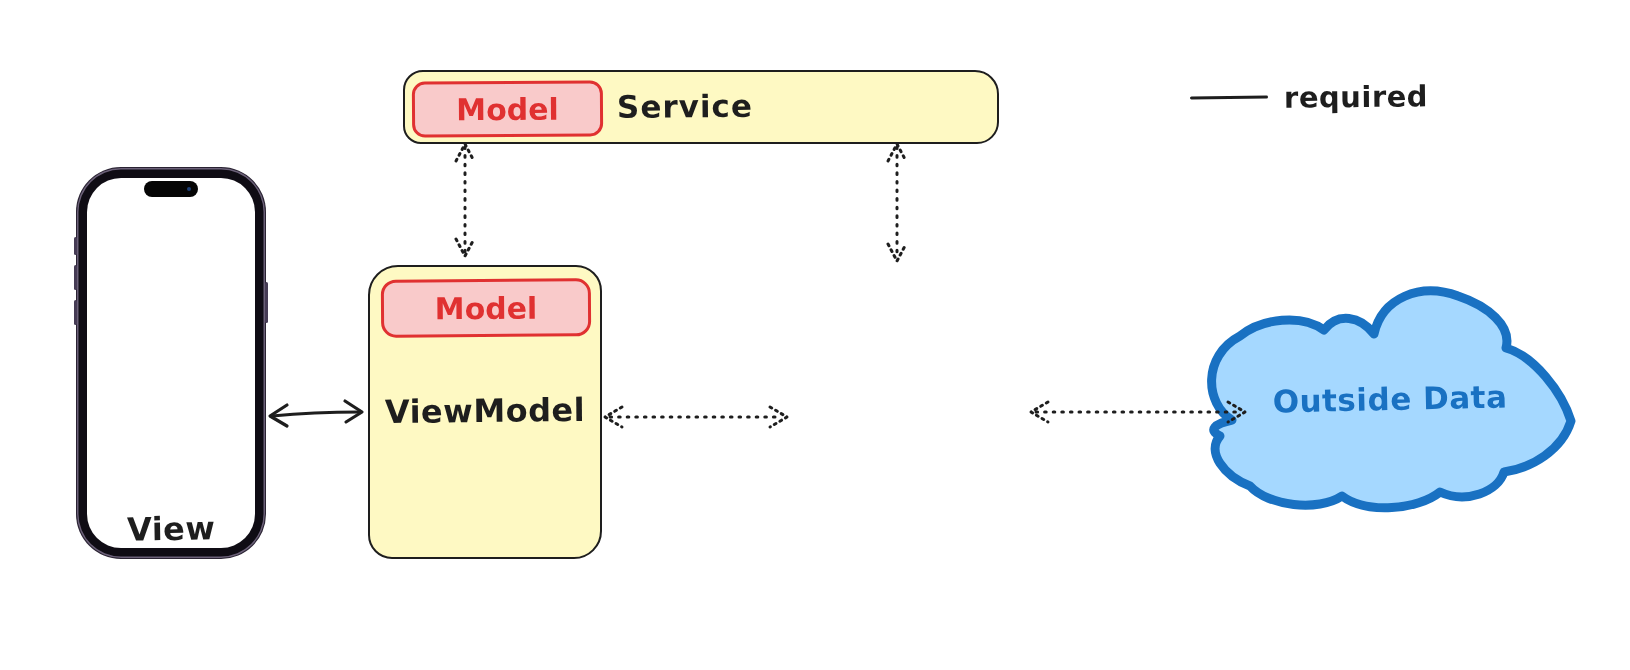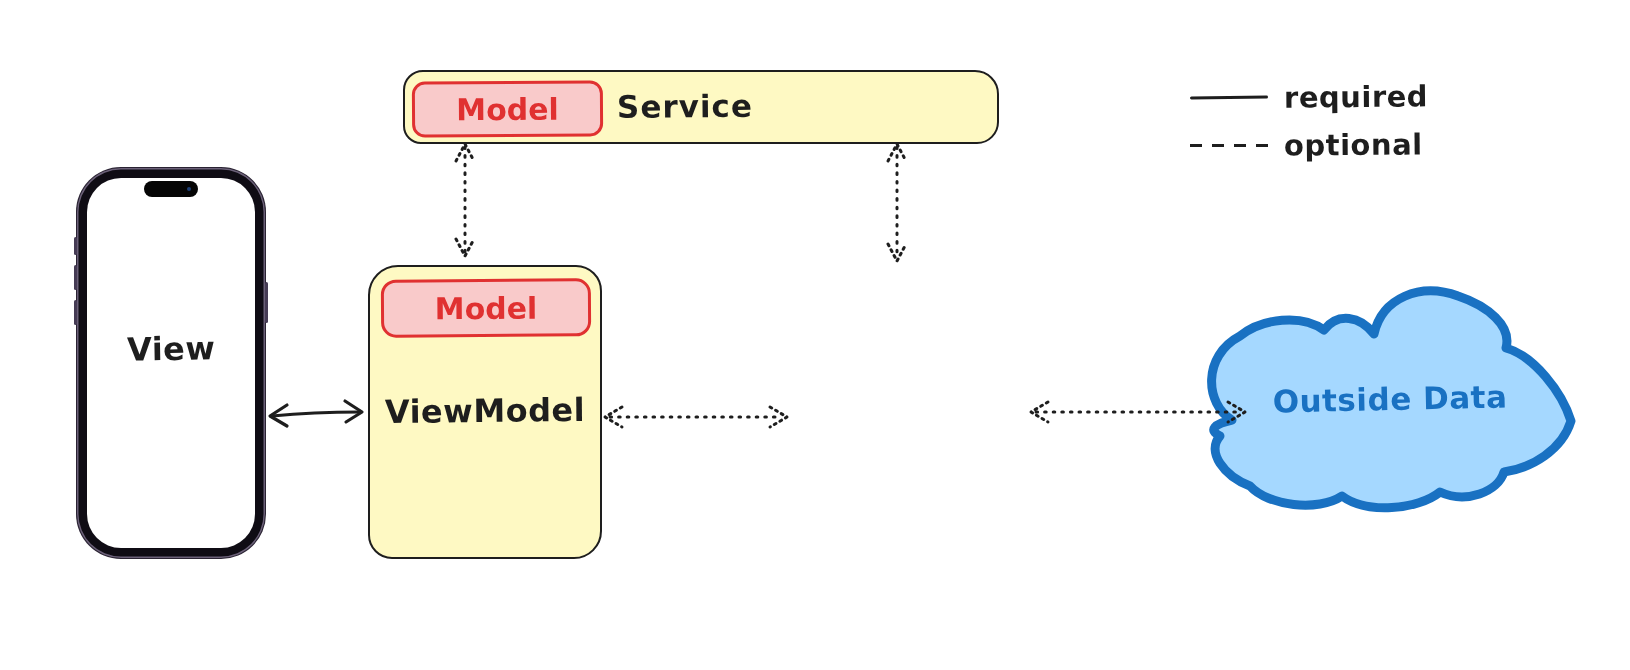--- a/index.html
+++ b/index.html
@@ -11,21 +11,21 @@
 
   
   .phone {
     position:absolute; left:77px; top:168px; width:188px; height:390px;
     background:#0f0c14; border-radius:44px;
     box-shadow: inset 0 0 0 1.5px #6b6078, 0 0 0 1px #2a2333;
   }
   .phone-screen {
     position:absolute; left:10px; top:10px; right:10px; bottom:10px;
     background:#ffffff; border-radius:34px;
-    display:flex; align-items:center; justify-content:center;
+    display:flex; align-items:flex-end; justify-content:center;
   }
   .dynamic-island {
     position:absolute; top:13px; left:50%; transform:translateX(-50%);
     width:54px; height:16px; background:#050505; border-radius:9px;
   }
   .camera-dot {
     position:absolute; right:7px; top:6px; width:4px; height:4px;
     border-radius:50%; background:#1d3f77;
   }
   .phone-btn { position:absolute; width:3px; background:#463c55; border-radius:2px; }
@@ -161,19 +161,15 @@
   </div>
 
 
   <div class="cloud-label">Outside Data</div>
 
   <div class="legend">
     <div class="legend-row">
       <span class="legend-line solid"></span>
       <span class="legend-label">required</span>
     </div>
-    <div class="legend-row">
-      <span class="legend-line dashed"></span>
-      <span class="legend-label">optional</span>
-    </div>
   </div>
 
 </div>
 
 </body></html>

